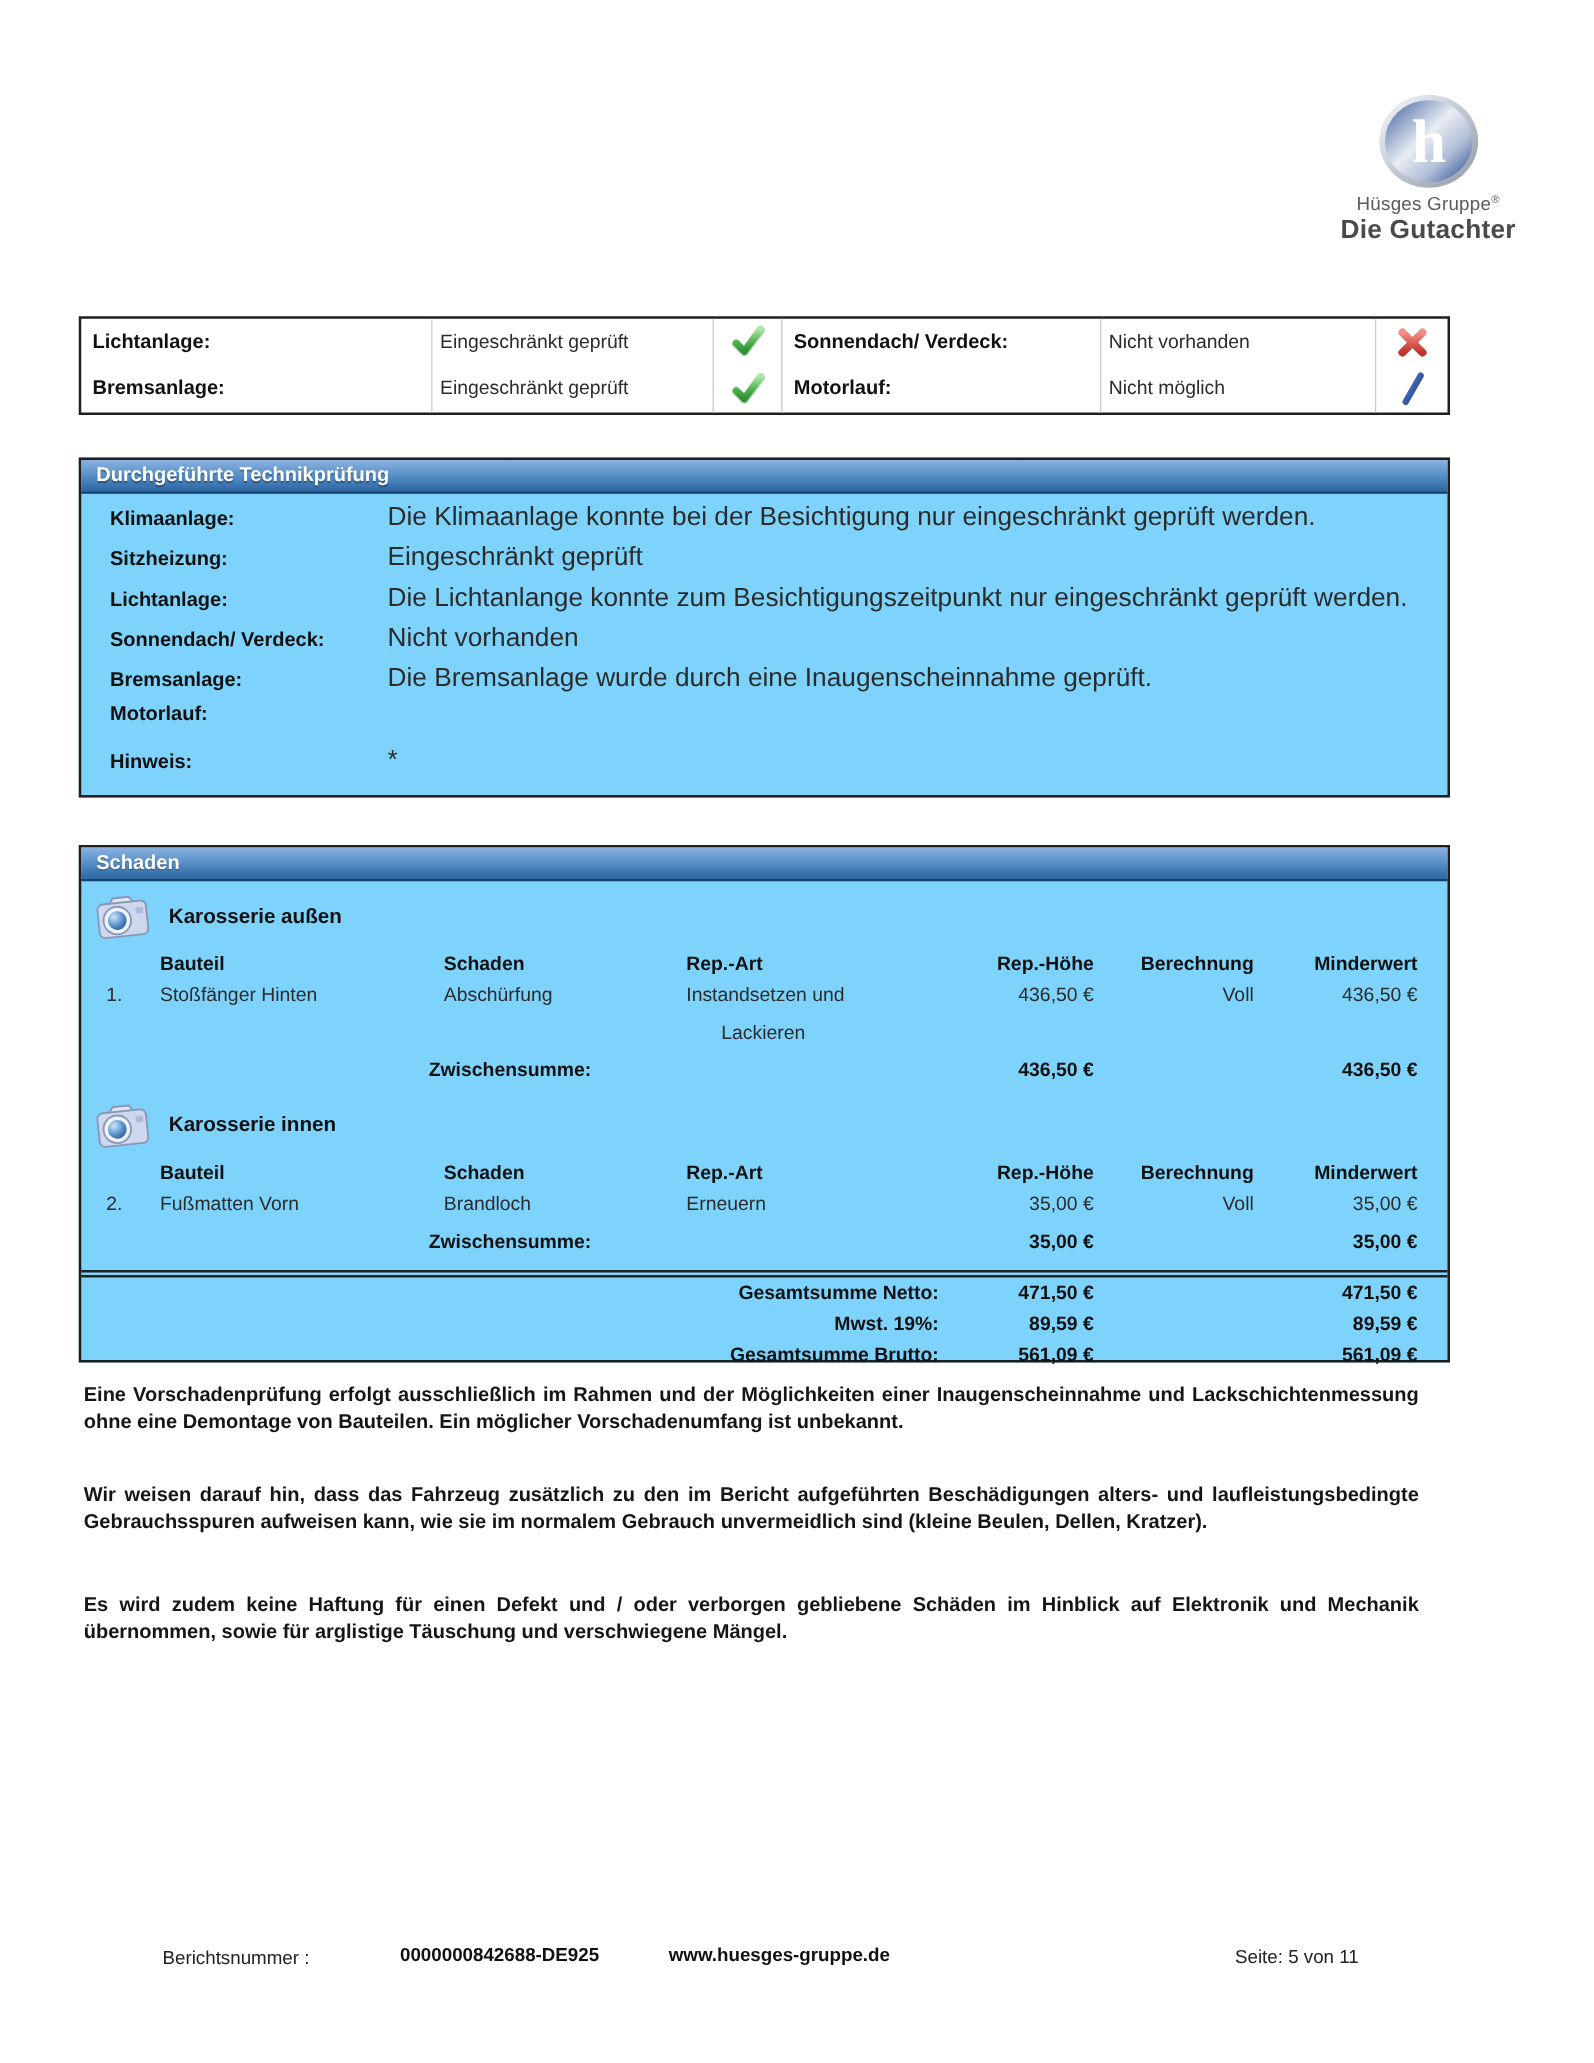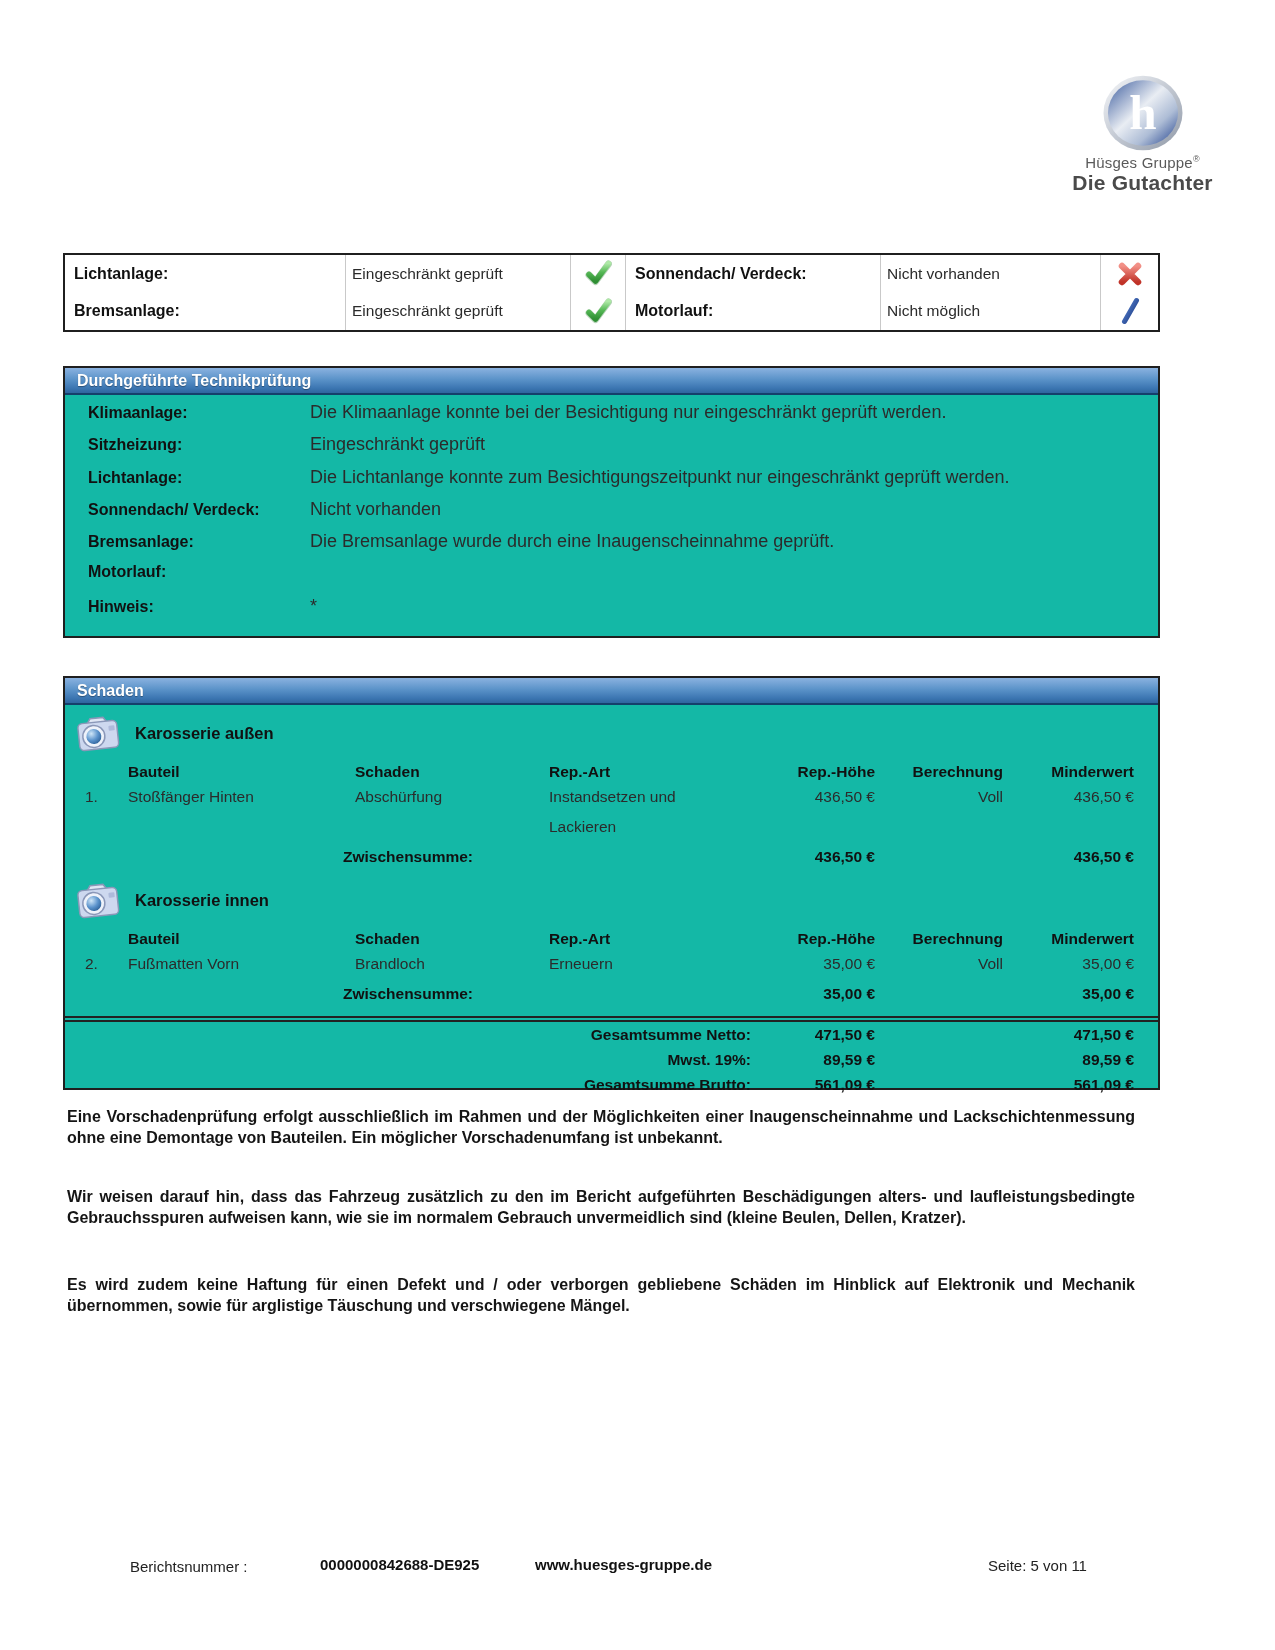--- a/index.html
+++ b/index.html
@@ -24,49 +24,49 @@
     display:grid; grid-template-rows:1fr 1fr;
   }
   .status-row { display:grid; grid-template-columns:280px 225px 55px 255px 220px 58px; align-items:center; }
   .status-row .cell { height:100%; display:flex; align-items:center; }
   .status-row .cell + .cell { border-left:1px solid #c9c9c9; }
   .status-label { font-weight:bold; font-size:16px; color:#111; padding-left:9px; }
   .status-value { font-size:15.5px; color:#2b2b2b; padding-left:6px; }
   .status-icon { justify-content:center; }
 
   
-  .section-box { position:absolute; left:63px; width:1097px; border:2px solid #1f1f1f; background:#14b8a6; }
+  .section-box { position:absolute; left:63px; width:1097px; border:2px solid #1f1f1f; background:#7dd3fc; }
   .technik-box { top:366px; height:272px; }
   .schaden-box { top:676px; height:414px; }
   .section-bar {
     height:27px; display:flex; align-items:center; padding-left:12px;
     background:linear-gradient(to bottom,#8ab2e0 0%, #5b93c9 45%, #3c76b2 80%, #2f659e 100%);
     border-bottom:2px solid #153f6b;
   }
   .section-bar-title { color:#fff; font-weight:bold; font-size:16px; text-shadow:0 1px 1px rgba(0,0,0,0.35); }
 
   
   .technik-rows { padding-top:7px; }
   .technik-row { display:grid; grid-template-columns:222px 1fr; align-items:baseline; height:32.3px; padding-left:23px; }
   .technik-label { font-weight:bold; font-size:16px; color:#111; }
-  .technik-text { font-size:18px; color:#2b2b2b; }
+  .technik-text { font-size:21px; color:#2b2b2b; }
 
   
   .schaden-content { padding-top:2px; }
   .group-header { display:flex; align-items:center; gap:14px; height:46px; padding-left:10px; margin-top:3px; }
   .group-name { font-weight:bold; font-size:16.5px; color:#111; }
   .srow { display:grid; grid-template-columns:63px 227px 194px 202px 124px 128px 131px 24px; align-items:baseline; }
   .srow .c { font-size:15.5px; color:#2b2b2b; }
   .srow .num { padding-left:20px; }
   .srow .money, .srow .calc { text-align:right; }
   .shead { height:32px; align-items:center; }
   .shead .c { font-weight:bold; color:#111; }
   .shead .money, .shead .calc { text-align:right; }
   .sdata { height:30px; }
-  .sdata-cont { height:30px; }
+  .sdata-cont { height:30px;padding-left:28px; }
   .ssub { height:26px; }
   .ssub .sublabel { grid-column:1 / 5; text-align:center; font-weight:bold; color:#111; font-size:15.5px; }
   .ssub .money { font-weight:bold; color:#111; }
   .double-line { border-top:2px solid #222; border-bottom:2px solid #222; height:6px; margin:5px 0 4px 0; }
   .stotal { height:25px; }
   .stotal .sublabel { grid-column:1 / 5; text-align:right; font-weight:bold; color:#111; font-size:15.5px; }
   .stotal .money { font-weight:bold; color:#111; }
 
   
   .paragraphs { position:absolute; left:67px; top:1106px; width:1068px; }

